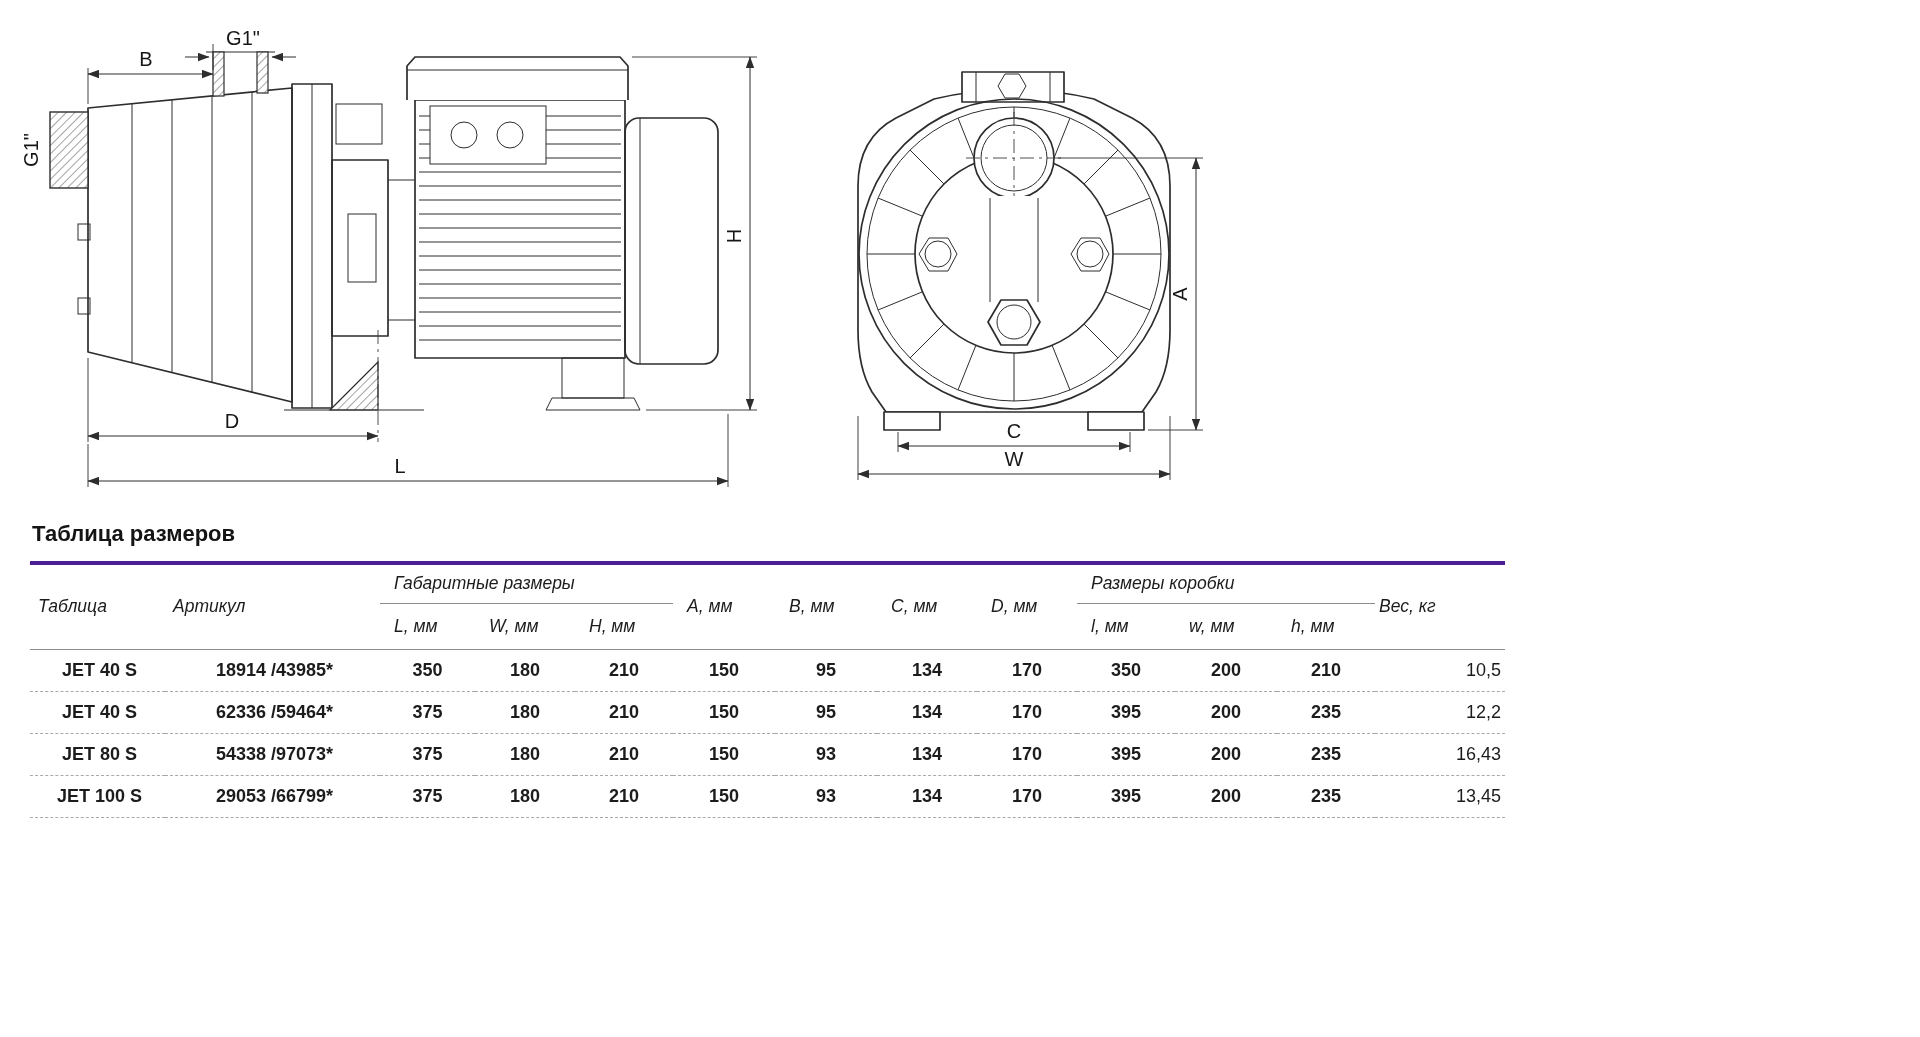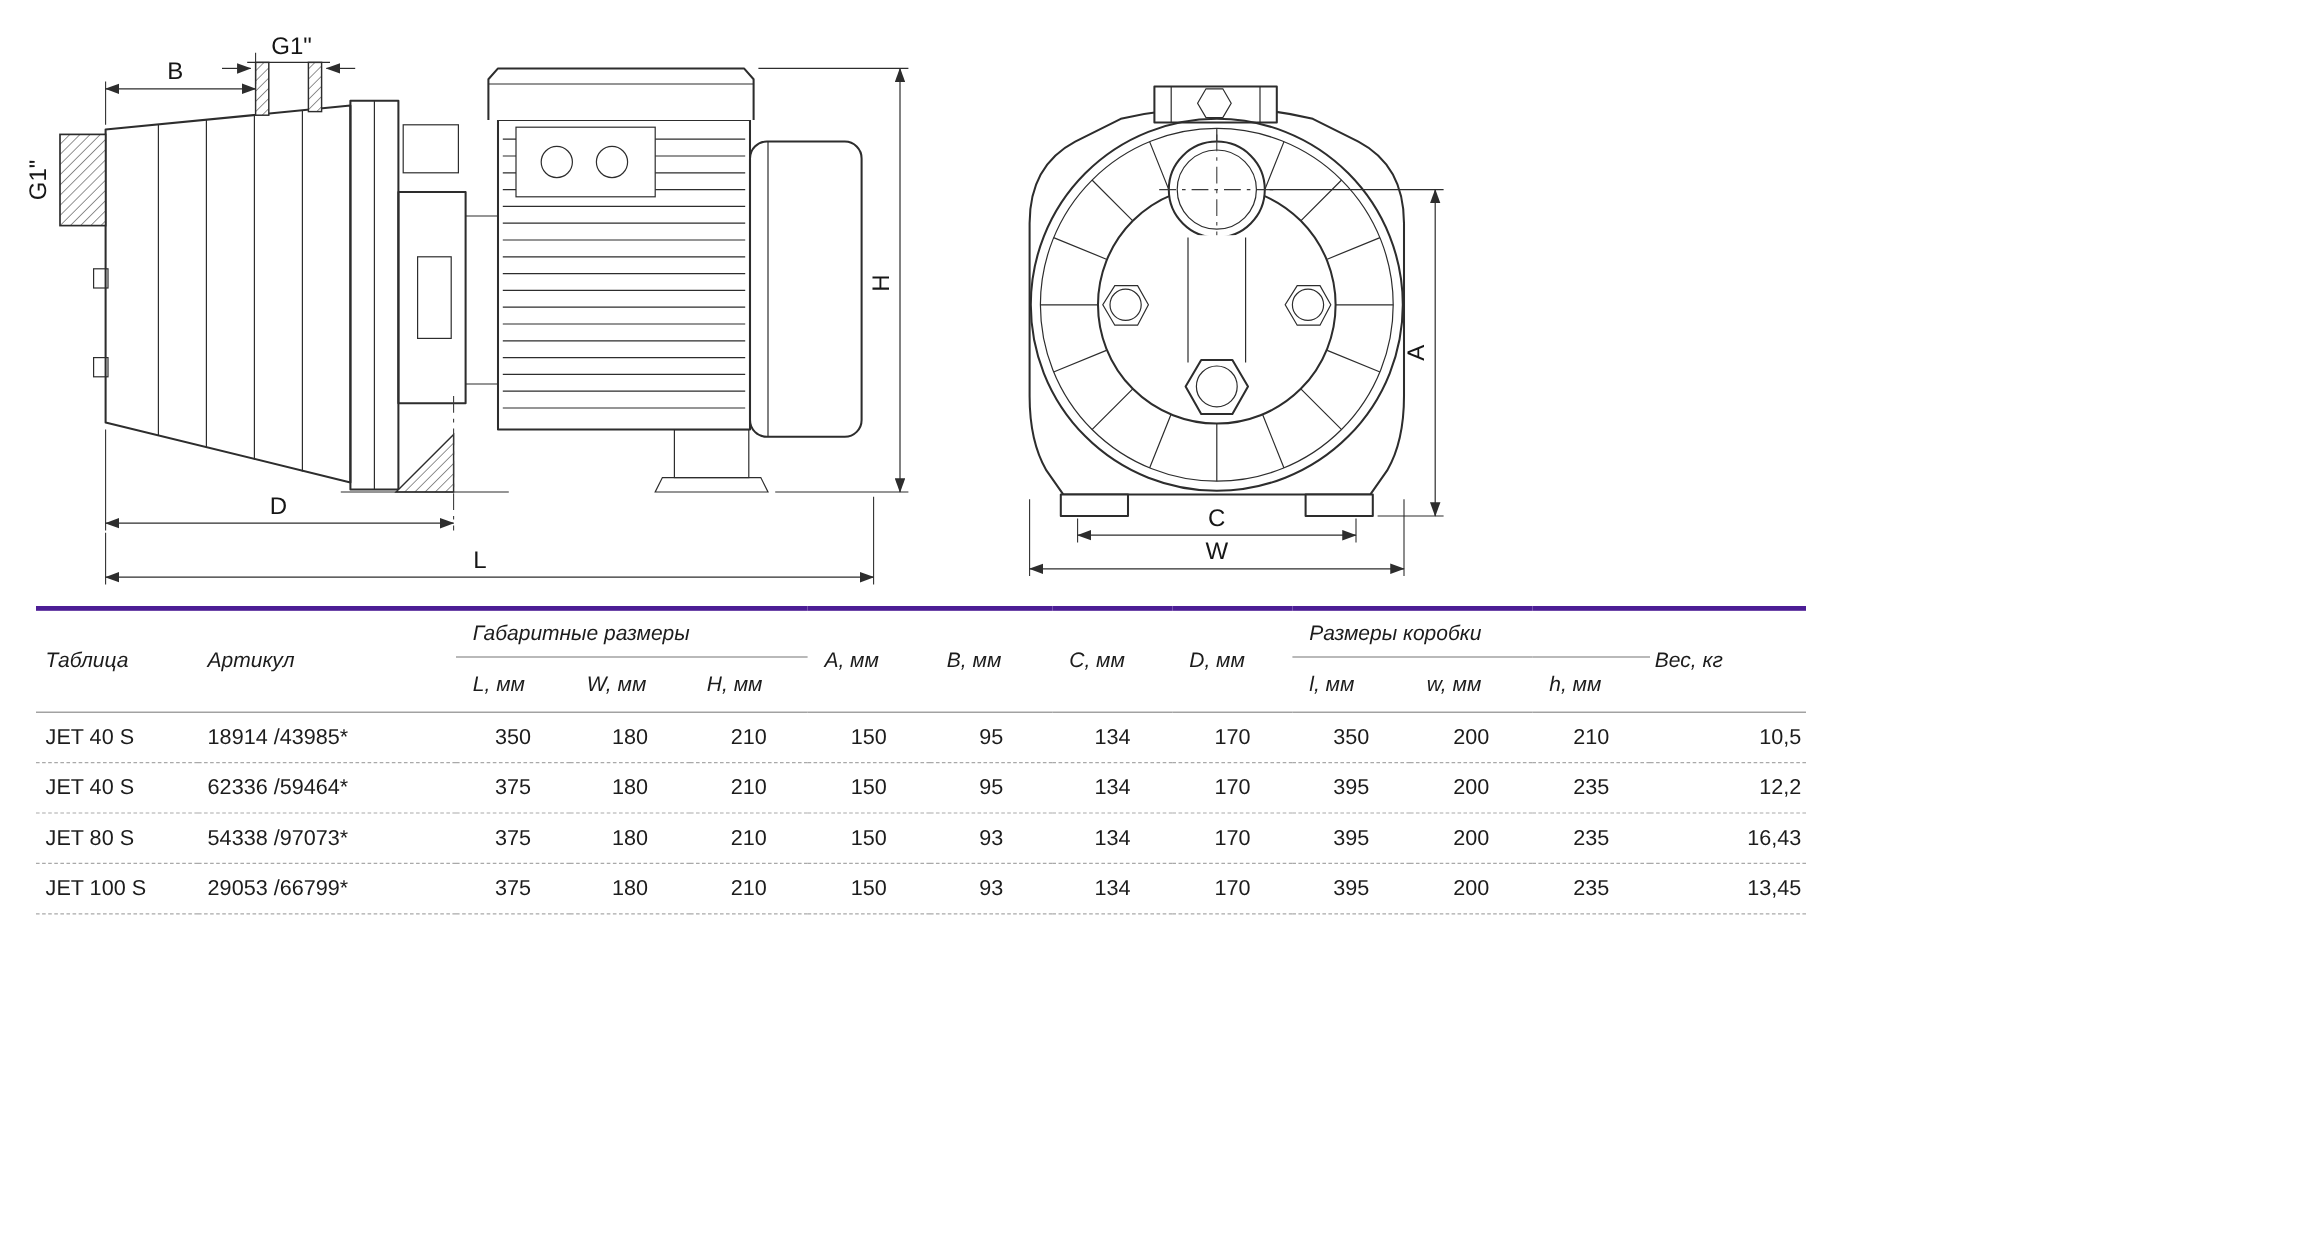--- a/index.html
+++ b/index.html
@@ -6,23 +6,23 @@
   body{width:1920px;height:1037px;font-family:"Liberation Sans",sans-serif;color:#1c1c1c;overflow:hidden;}
   .drawing-area{width:1920px;height:505px;}
   .table-area{padding:0 0 0 30px;}
   .table-title{font-size:22px;font-weight:700;margin:16px 0 14px 2px;color:#141414;}
   table.size-table{border-collapse:collapse;table-layout:fixed;width:1475px;}
   .size-table thead th{font-style:italic;font-weight:normal;font-size:17.5px;color:#1c1c1c;border-bottom:1px solid #8c8c8c;vertical-align:middle;padding:6px 4px;text-align:left;}
   .size-table thead tr.group-row th{border-top:4px solid #4c1d95;}
   .size-table tr.group-row{height:40px;}
   .size-table tr.sub-row{height:46px;}
   .size-table tbody td{font-size:18px;padding:10px 4px;border-bottom:1px dashed #a9a9a9;vertical-align:middle;}
-  .c-text{text-align:left;padding-left:8px !important;}
+  .c-text{text-align:center;padding-left:8px !important;font-weight:bold;}
   .c-numh{text-align:left !important;padding-left:14px !important;}
-  .c-num{text-align:center;}
+  .c-num{text-align:center;font-weight:bold;}
   .c-wh{text-align:center;padding-right:6px !important;}
   .c-w{text-align:right;padding-right:10px;}
   .dimlabel{font-size:20px;fill:#161616;}
   .o{fill:none;stroke:#2d2d2d;stroke-width:1.7;stroke-linejoin:round;}
   .o2{fill:none;stroke:#2d2d2d;stroke-width:1;}
   .wfill{fill:#ffffff;stroke:#2d2d2d;stroke-width:1.7;stroke-linejoin:round;}
   .wfill2{fill:#ffffff;stroke:#2d2d2d;stroke-width:1;}
   .dim{stroke:#2d2d2d;stroke-width:1;fill:none;}
   .ext{stroke:#2d2d2d;stroke-width:0.9;fill:none;}
   .cl{stroke:#3a3a3a;stroke-width:0.9;fill:none;stroke-dasharray:14 5 3 5;}
@@ -143,20 +143,21 @@
 
       <path class="ext" d="M858,416V480 M1170,416V480"></path>
       <line class="dim" x1="858" y1="474" x2="1170" y2="474" marker-start="url(#arr)" marker-end="url(#arr)"></line>
       <text class="dimlabel" x="1014" y="466" text-anchor="middle">W</text>
     </g>
   </g>
 </svg>
 </div>
 
 <div class="table-area">
+  <h2 class="table-title">Таблица размеров</h2>
   <table class="size-table">
     <colgroup>
       <col style="width:135px">
         <col style="width:215px">
       <col style="width:95px">
         <col style="width:100px">
         <col style="width:98px">
       <col style="width:102px">
         <col style="width:102px">
         <col style="width:100px">

